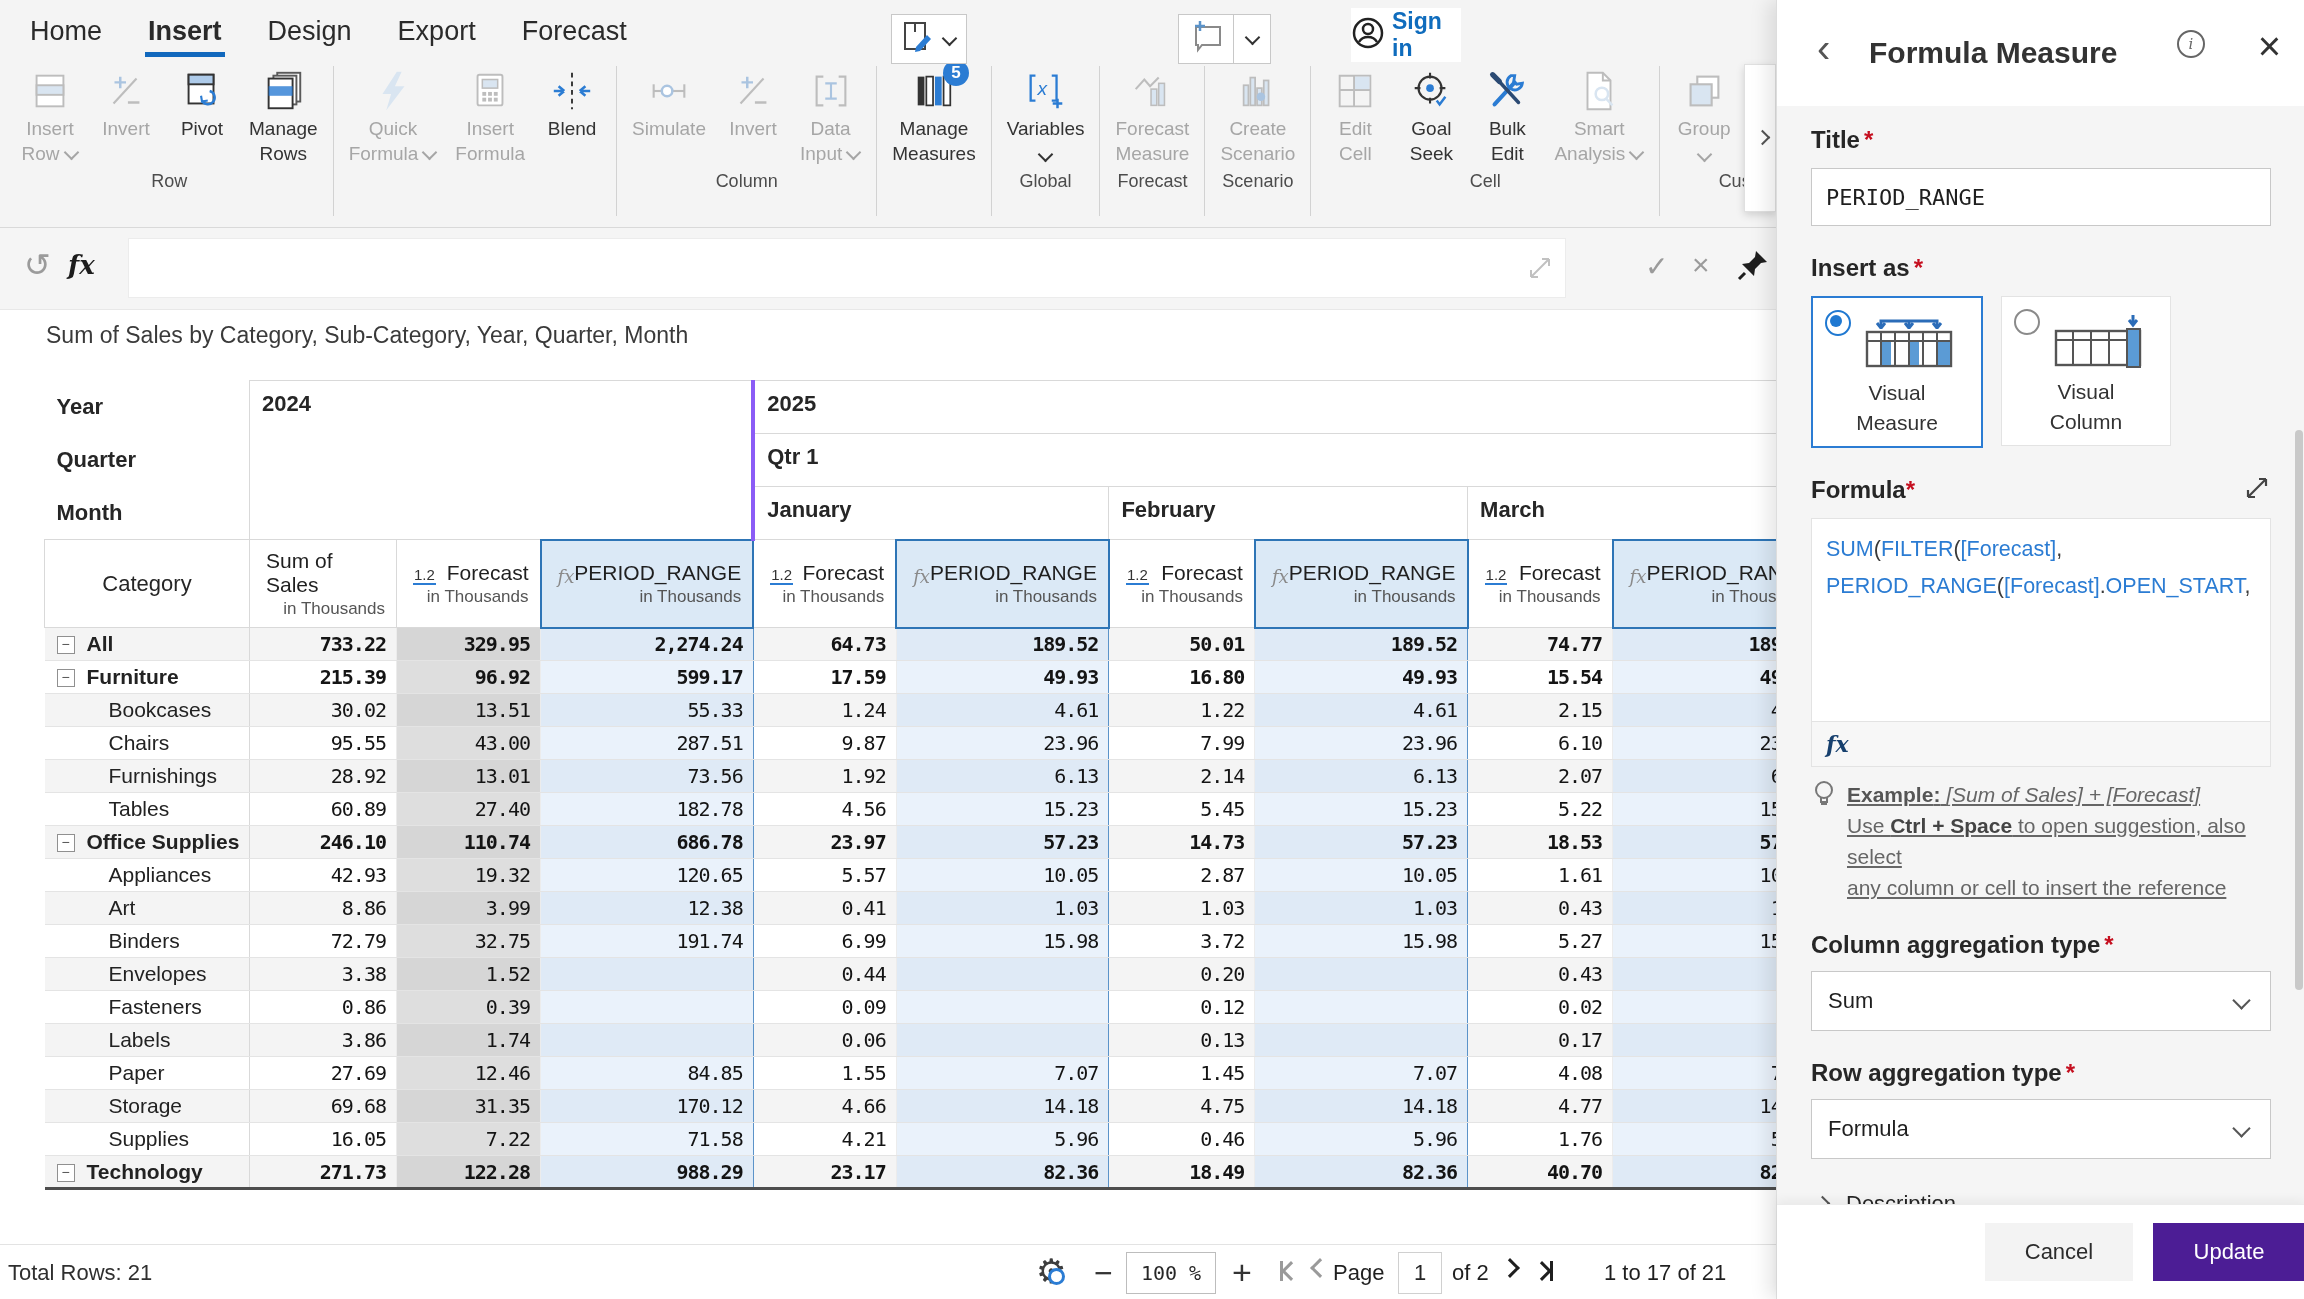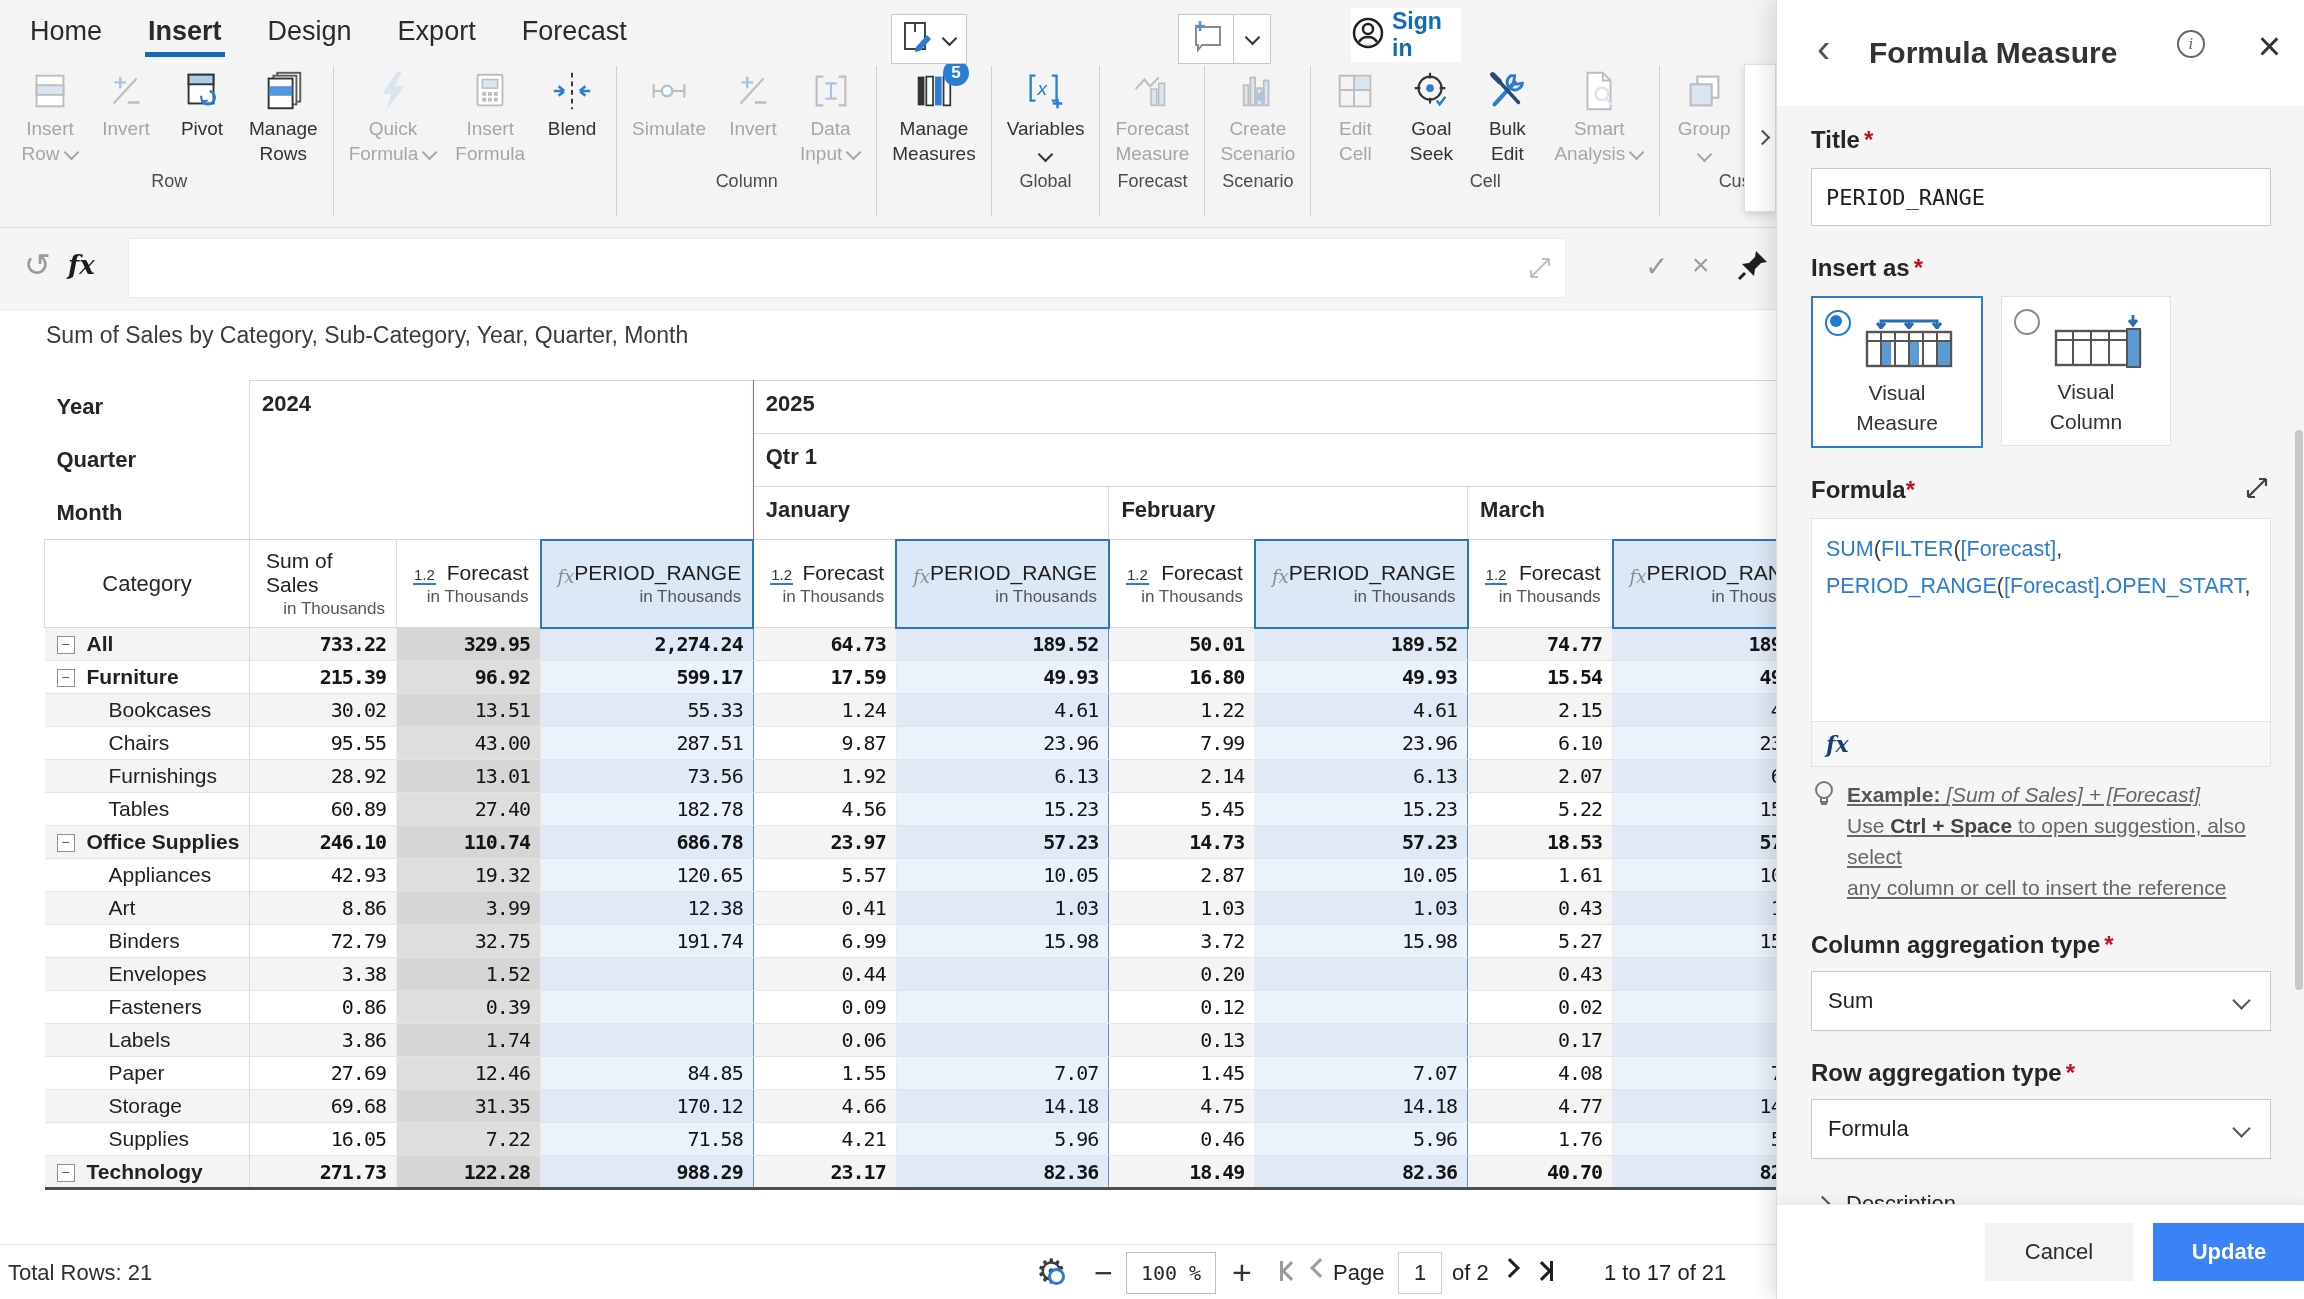--- a/index.html
+++ b/index.html
@@ -44,21 +44,21 @@
   .fb-pin{position:absolute;left:1736px;top:20px;cursor:pointer;}
   
   .vtitle{position:absolute;left:46px;top:322px;font-size:23px;color:#3a3a3a;}
   .tablewrap{position:absolute;left:44px;top:380px;}
   table.grid{border-collapse:collapse;table-layout:fixed;}
   .grid th,.grid td{box-sizing:border-box;}
   .grid th{font-size:22px;font-weight:700;text-align:left;padding-left:12px;height:53px;background:#fff;color:#262626;}
   th.axis{font-weight:600;border:none;}
   th.ycell{border-left:1px solid #d9d9d9;border-top:1px solid #d9d9d9;vertical-align:top;padding-top:10px;}
   th.bdr-b{border-bottom:1px solid #d9d9d9;}
-  th.bdr-r{border-right:1px solid #8b5cf6;}
+  th.bdr-r{border-right:4px solid #8b5cf6;}
   th.cath{border:1px solid #d9d9d9;height:88px;font-weight:400;}
   th.cath.cat{text-align:center;padding:0;}
   th.cath.blueh{background:#dbe9f6;border:2px solid #2e75b6;}
   .mh{display:flex;flex-direction:column;justify-content:center;height:100%;padding:0 10px 0 4px;}
   .mh-t{display:flex;justify-content:space-between;align-items:flex-end;font-size:21px;color:#1f1f1f;}
   .mh-s{text-align:right;font-size:17px;color:#555;margin-top:2px;}
   .ic12{font-size:15px;color:#333;border-bottom:2px solid #2b7cd3;padding:0 1px 1px 1px;line-height:15px;}
   .icfx{font-size:18px;font-style:italic;font-family:"DejaVu Serif",serif;color:#8a8a8a;line-height:16px;}
   .grid td{height:33px;font-size:20px;border-bottom:1px solid #e4e4e4;border-right:1px solid #ececec;}
   td.rowlabel{padding-left:64px;color:#222;font-size:21px;border-right:1px solid #d9d9d9;}
@@ -127,21 +127,21 @@
   .ex-lines div{line-height:31px;}
   .pselect{margin-top:12px;height:58px;background:#fff;border:1px solid #c8c8c8;display:flex;align-items:center;
            justify-content:space-between;padding:0 20px 0 16px;font-size:22px;color:#1f1f1f;cursor:pointer;}
   .pselect .chev{color:#555;width:11px;height:11px;}
   .desc{margin-top:32px;display:flex;align-items:center;gap:16px;font-size:22px;color:#262626;cursor:pointer;}
   .desc .chev{color:#555;}
   .pfoot{position:absolute;left:0;right:0;bottom:0;height:94px;background:#fff;border-top:1px solid #ececec;
          box-shadow:0 -4px 10px rgba(0,0,0,.05);display:flex;align-items:center;justify-content:flex-end;gap:20px;}
   .btn{height:58px;display:flex;align-items:center;justify-content:center;font-size:22px;cursor:pointer;}
   .btn.cancel{width:148px;background:#f3f3f3;color:#2b2b2b;}
-  .btn.update{width:152px;background:#3b82f6;color:#fff;font-weight:bold;}
+  .btn.update{width:152px;background:#4c1d95;color:#fff;}
   .pscroll{position:absolute;right:2px;top:430px;width:8px;height:560px;background:#c9c9c9;border-radius:4px;}
 </style>
 </head>
 <body>
 
 <div class="app">
 
   <div class="ribbon">
     <div class="tabs" id="tabs">
         <div class="tab">Home</div>

